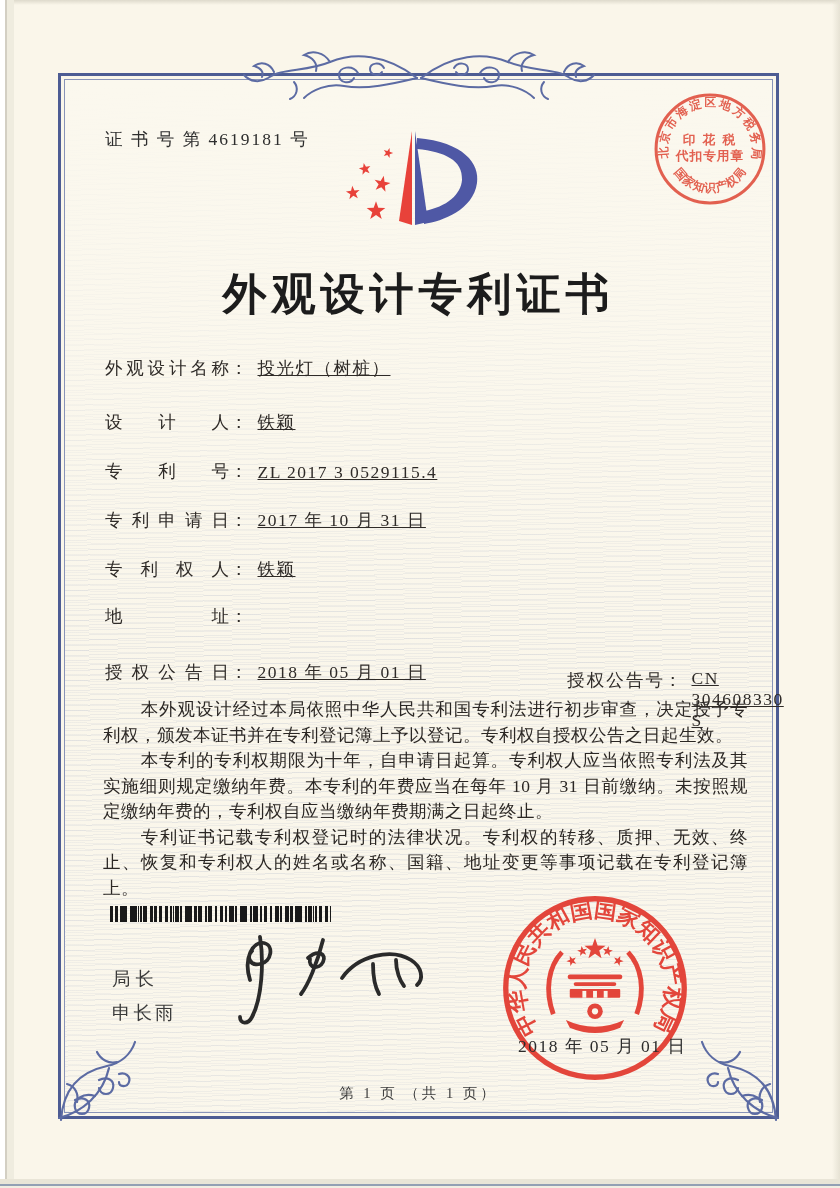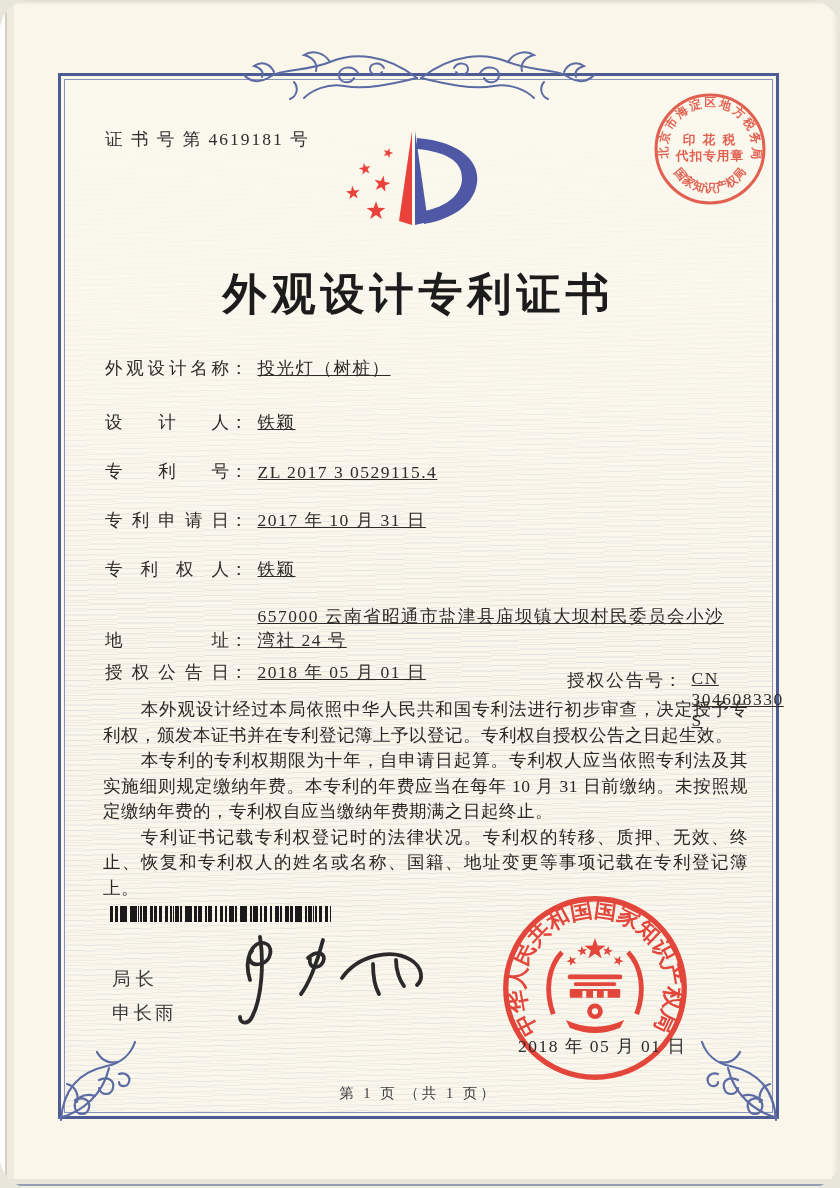--- a/index.html
+++ b/index.html
@@ -1,17 +1,17 @@
 <!DOCTYPE html>
 <html><head>
 <meta charset="utf-8">
 <style>
   html,body{margin:0;padding:0;background:#e8e5da;}
   .page{position:relative;width:840px;height:1188px;margin:0 auto;background:#faf6ea;overflow:hidden;
-        font-family:"Liberation Serif","DejaVu Serif",serif;color:#2f2b28;border-radius:31px;}
+        font-family:"Liberation Serif","DejaVu Serif",serif;color:#2f2b28;}
   
   .edge-left{position:absolute;left:0;top:0;width:14px;height:100%;
      background:linear-gradient(90deg,#ffffff 0 5px,#d3cfc3 5px 7px,#efecdf 7px 14px);z-index:6;}
   .edge-top{position:absolute;left:0;top:0;width:100%;height:5px;
      background:linear-gradient(180deg,#dedacc,rgba(222,218,204,0));z-index:6;}
   .edge-bottom{position:absolute;left:0;bottom:0;width:100%;height:9px;
      background:linear-gradient(0deg,#f1eee2 0 2px,#93a0b4 2px 4px,#e9e5d7 4px 9px);z-index:6;}
   .edge-right{position:absolute;right:0;top:0;width:8px;height:100%;
      background:linear-gradient(270deg,#e6e2d4,rgba(230,226,212,0));z-index:6;}
 
@@ -169,21 +169,20 @@
       <span class="fvalue">2017 年 10 月 31 日</span>
     </div>
     <div class="field-row r5">
       <span class="flabel">专利权人</span>
         <span class="fcolon">：</span>
       <span class="fvalue">铁颖</span>
     </div>
     <div class="field-row r6">
       <span class="flabel">地址</span>
         <span class="fcolon">：</span>
-      <span class="fvalue"><span>657000 云南省昭通市盐津县庙坝镇大坝村民委员会小沙</span><span class="v2">湾社 24 号</span></span>
     </div>
     <div class="field-row r7">
       <span class="flabel">授权公告日</span>
         <span class="fcolon">：</span>
       <span class="fvalue">2018 年 05 月 01 日</span>
       <span class="grant2">
         <span class="flabel">授权公告号</span>
           <span class="fcolon">：</span>
         <span class="fvalue">CN 304608330 S</span>
       </span>

